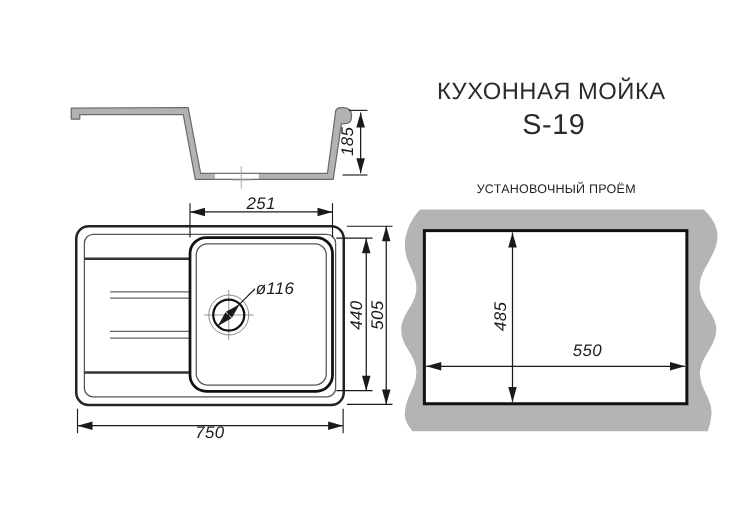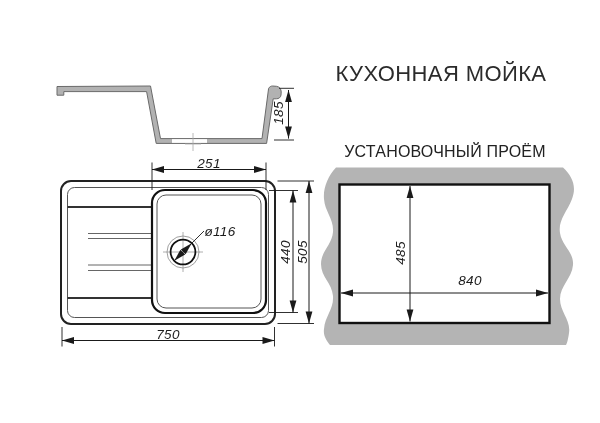--- a/index.html
+++ b/index.html
@@ -4,23 +4,23 @@
 <style>
   html,body{margin:0;padding:0;background:#ffffff;}
   #stage{
     position:relative;width:600px;height:423px;background:#ffffff;overflow:hidden;
     font-family:"Liberation Sans", sans-serif;color:#1c1c1c;
   }
   #stage svg{position:absolute;left:0;top:0;}
   .lbl{position:absolute;white-space:nowrap;transform:translate(-50%,-50%);}
   .dimtxt{font-style:italic;font-size:13.5px;color:#1c1c1c;letter-spacing:0.3px;}
   .vrot{transform:translate(-50%,-50%) rotate(-90deg);}
-  .title-main{font-size:22px;color:#2b2b2b;letter-spacing:0.4px;}
+  .title-main{font-size:19px;color:#2b2b2b;letter-spacing:0.4px;}
   .title-model{font-size:23px;color:#2b2b2b;letter-spacing:0.5px;}
-  .subtitle{font-size:16px;color:#222222;letter-spacing:0.2px;}
+  .subtitle{font-size:10px;color:#222222;letter-spacing:0.2px;}
 </style>
 </head>
 <body>
 
 <div id="stage">
 
   <svg width="600" height="423" viewBox="0 0 600 423">
     <defs>
       <marker id="arr" markerUnits="userSpaceOnUse" markerWidth="14" markerHeight="10" refX="13" refY="5" orient="auto-start-reverse">
         <path d="M13,5 L1,1.6 L1,8.4 Z" fill="#1a1a1a"></path>
@@ -121,26 +121,27 @@
 
       <rect x="339.5" y="184.5" width="210" height="138.5" fill="#ffffff" stroke="#111111" stroke-width="2.4"></rect>
 
       <line x1="410" y1="186" x2="410" y2="321.5" stroke="#1a1a1a" stroke-width="1" marker-start="url(#arr)" marker-end="url(#arr)"></line>
 
       <line x1="341" y1="293" x2="548" y2="293" stroke="#1a1a1a" stroke-width="1" marker-start="url(#arr)" marker-end="url(#arr)"></line>
     </g>
   </svg>
 
   <div class="lbl title-main" style="left:441px;top:74px;">КУХОННАЯ МОЙКА</div>
+  <div class="lbl title-model" style="left:443px;top:100px;">S-19</div>
   <div class="lbl subtitle" style="left:445px;top:152px;">УСТАНОВОЧНЫЙ ПРОЁМ</div>
 
   <div class="lbl dimtxt vrot" style="left:278px;top:113px;">185</div>
 
   <div class="lbl dimtxt" style="left:209px;top:163px;">251</div>
-  <div class="lbl dimtxt" style="left:168px;top:334px;text-align:center;">750</div>
+  <div class="lbl dimtxt" style="left:168px;top:346px;text-align:center;">750</div>
   <div class="lbl dimtxt vrot" style="left:285px;top:252px;">440</div>
   <div class="lbl dimtxt vrot" style="left:302px;top:252px;">505</div>
   <div class="lbl dimtxt" style="left:220px;top:231px;">ø116</div>
 
-  <div class="lbl dimtxt" style="left:470px;top:280px;">840</div>
+  <div class="lbl dimtxt" style="left:470px;top:280px;">550</div>
   <div class="lbl dimtxt vrot" style="left:400px;top:253px;">485</div>
 
 </div>
 
 </body></html>

